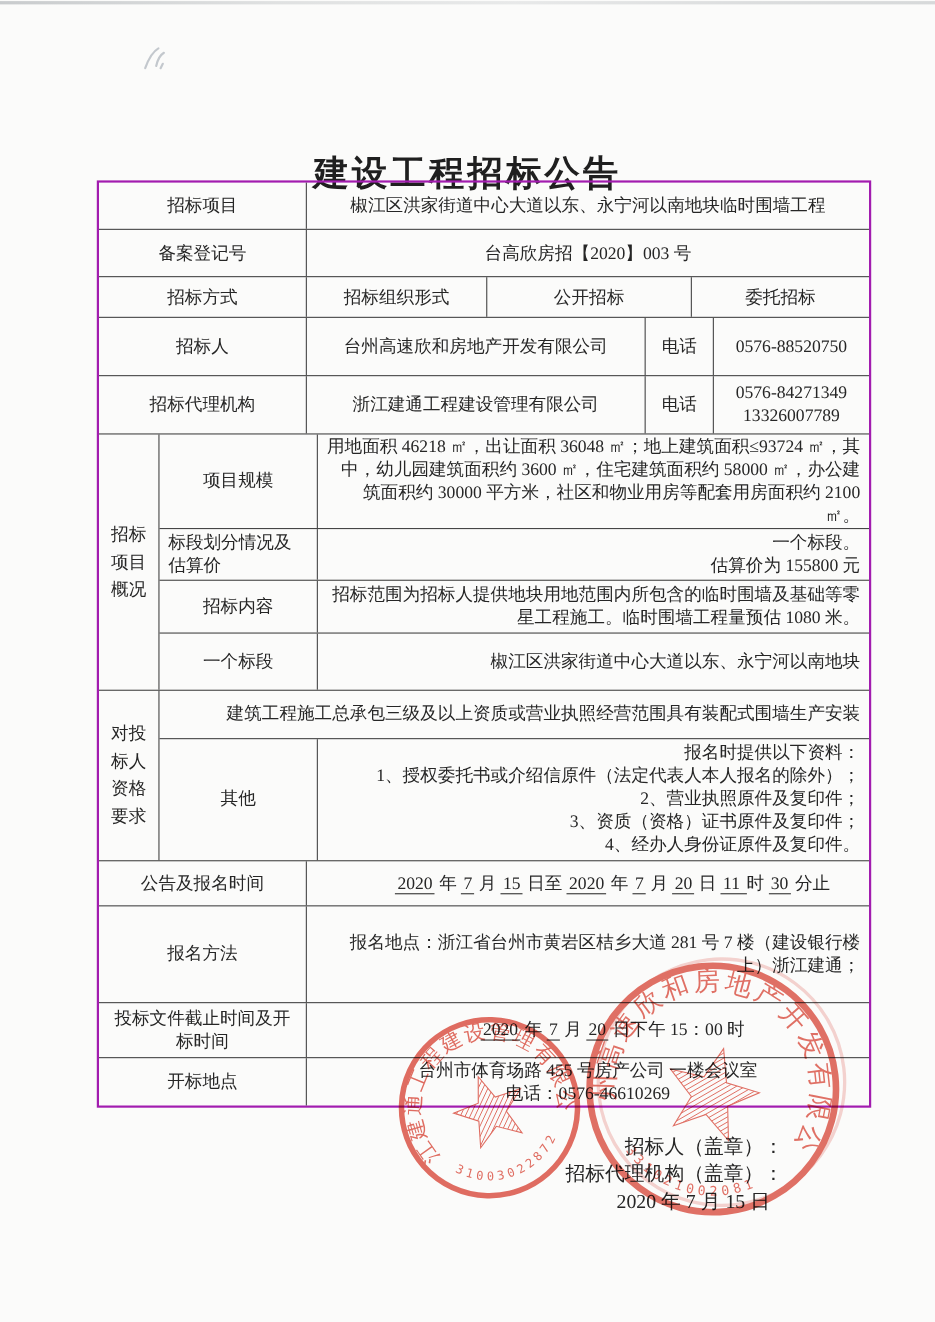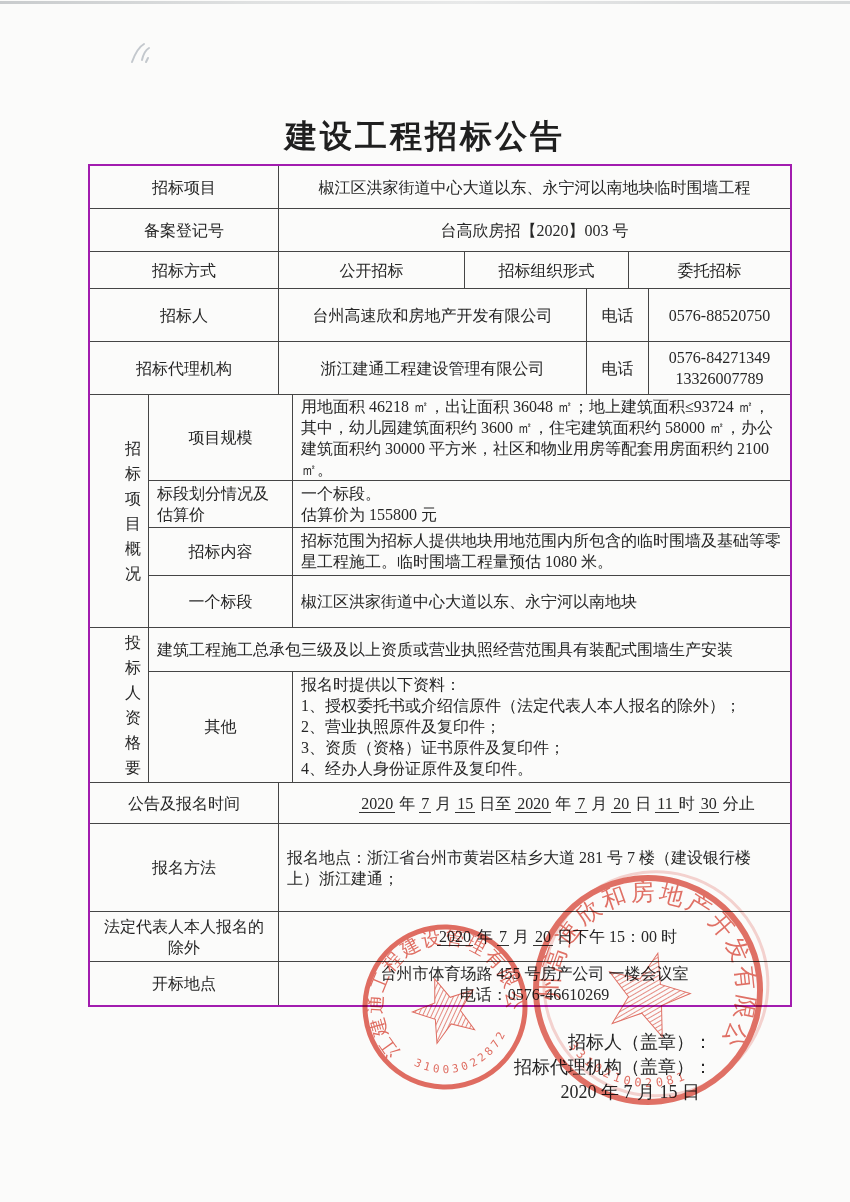--- a/index.html
+++ b/index.html
@@ -1,34 +1,34 @@
 <!DOCTYPE html>
 <html><head>
 <meta charset="utf-8">
 <style>
   html,body{margin:0;padding:0;background:#e9e9e9;}
   .page{position:relative;width:850px;height:1202px;margin:0 auto;background:#fbfbfa;
         font-family:"Liberation Serif","DejaVu Serif",serif;color:#262626;overflow:hidden;}
   .scan-top{position:absolute;top:1px;left:0;right:0;height:3px;
             background:linear-gradient(to right,#9fa4a8 0%,#c9cccd 30%,#d8dadb 55%,#c2c5c7 80%,#b9bdbf 100%);
             opacity:.55;}
-  .title{position:absolute;top:115px;left:0;right:0;text-align:center;margin:0;
+  .title{position:absolute;top:136px;left:0;right:0;text-align:center;margin:0;
          font-size:32px;font-weight:bold;letter-spacing:3px;color:#1f1f1f;}
   
   .tbl{position:absolute;left:88px;top:164px;width:704px;border:2px solid #a21caf;
        box-sizing:border-box;font-size:16px;}
   .row{display:flex;border-bottom:1px solid #454545;box-sizing:border-box;}
   .row:last-child{border-bottom:none;}
   .cell{border-right:1px solid #454545;box-sizing:border-box;display:flex;flex-direction:column;
         justify-content:center;padding:2px 8px;overflow:hidden;line-height:21px;}
-  .cell:last-child{border-right:none;}
+  .cell:last-child{border-right:none;text-align:right;}
   .lastcell{flex:1;}
   .label{width:189px;align-items:center;text-align:center;flex-shrink:0;}
   .center{align-items:center;text-align:center;}
-  .vlabel{width:31px;align-items:center;text-align:center;flex-shrink:0;line-height:25px;margin-left:28px;}
+  .vlabel{width:55px;align-items:center;text-align:center;flex-shrink:0;line-height:25px;}
   .subcol{flex:1;display:flex;flex-direction:column;}
   .srow{display:flex;border-bottom:1px solid #454545;box-sizing:border-box;}
   .srow:last-child{border-bottom:none;}
   .slabel{width:144px;align-items:center;text-align:left;flex-shrink:0;}
   .u{border-bottom:1px solid #333;padding:0 2px;}
   .inline{display:block;margin-left:45px;}
   .inline span{display:inline;}
   
   .sig{position:absolute;left:500px;top:1030px;width:212px;text-align:right;
        font-size:18px;line-height:25px;}
@@ -59,22 +59,22 @@
       <div class="cell center lastcell">椒江区洪家街道中心大道以东、永宁河以南地块临时围墙工程</div>
     </div>
 
     <div class="row" style="height:43px">
       <div class="cell label">备案登记号</div>
       <div class="cell center lastcell">台高欣房招【2020】003 号</div>
     </div>
 
     <div class="row" style="height:37px">
       <div class="cell label">招标方式</div>
+      <div class="cell center" style="width:164px">招标组织形式</div>
       <div class="cell center" style="width:186px">公开招标</div>
-      <div class="cell center" style="width:164px">招标组织形式</div>
       <div class="cell center lastcell">委托招标</div>
     </div>
 
     <div class="row" style="height:53px">
       <div class="cell label">招标人</div>
       <div class="cell center" style="width:308px">台州高速欣和房地产开发有限公司</div>
       <div class="cell center" style="width:62px">电话</div>
       <div class="cell center lastcell">0576-88520750</div>
     </div>
 
@@ -149,21 +149,21 @@
     </div>
 
     <div class="row" style="height:88px">
       <div class="cell label">报名方法</div>
       <div class="cell lastcell">
         <span>报名地点：浙江省台州市黄岩区桔乡大道 281 号 7 楼（建设银行楼上）浙江建通；</span>
       </div>
     </div>
 
     <div class="row" style="height:50px">
-      <div class="cell label">法定代表人本人报名的除外</div>
+      <div class="cell label">投标文件截止时间及开标时间</div>
       <div class="cell center lastcell">
         <span class="inline"><span class="u">2020</span><span> 年 </span><span class="u">7</span><span> 月 </span><span class="u">20</span><span> 日下午 15：00 时</span></span>
       </div>
     </div>
 
     <div class="row" style="height:43px">
       <div class="cell label">开标地点</div>
       <div class="cell center lastcell">
         <span>台州市体育场路 455 号房产公司 一楼会议室</span>
         <span>电话：0576-46610269</span>

